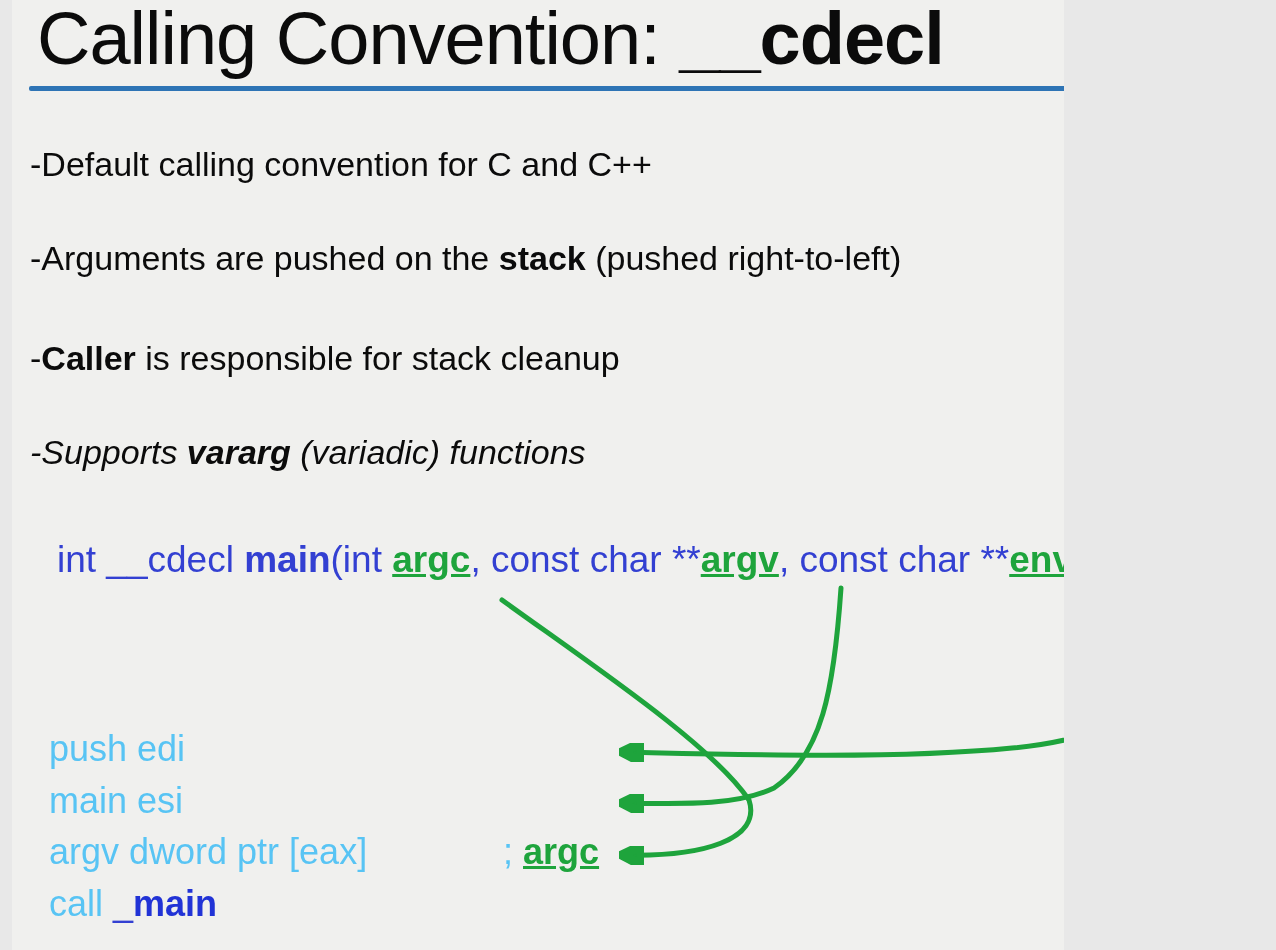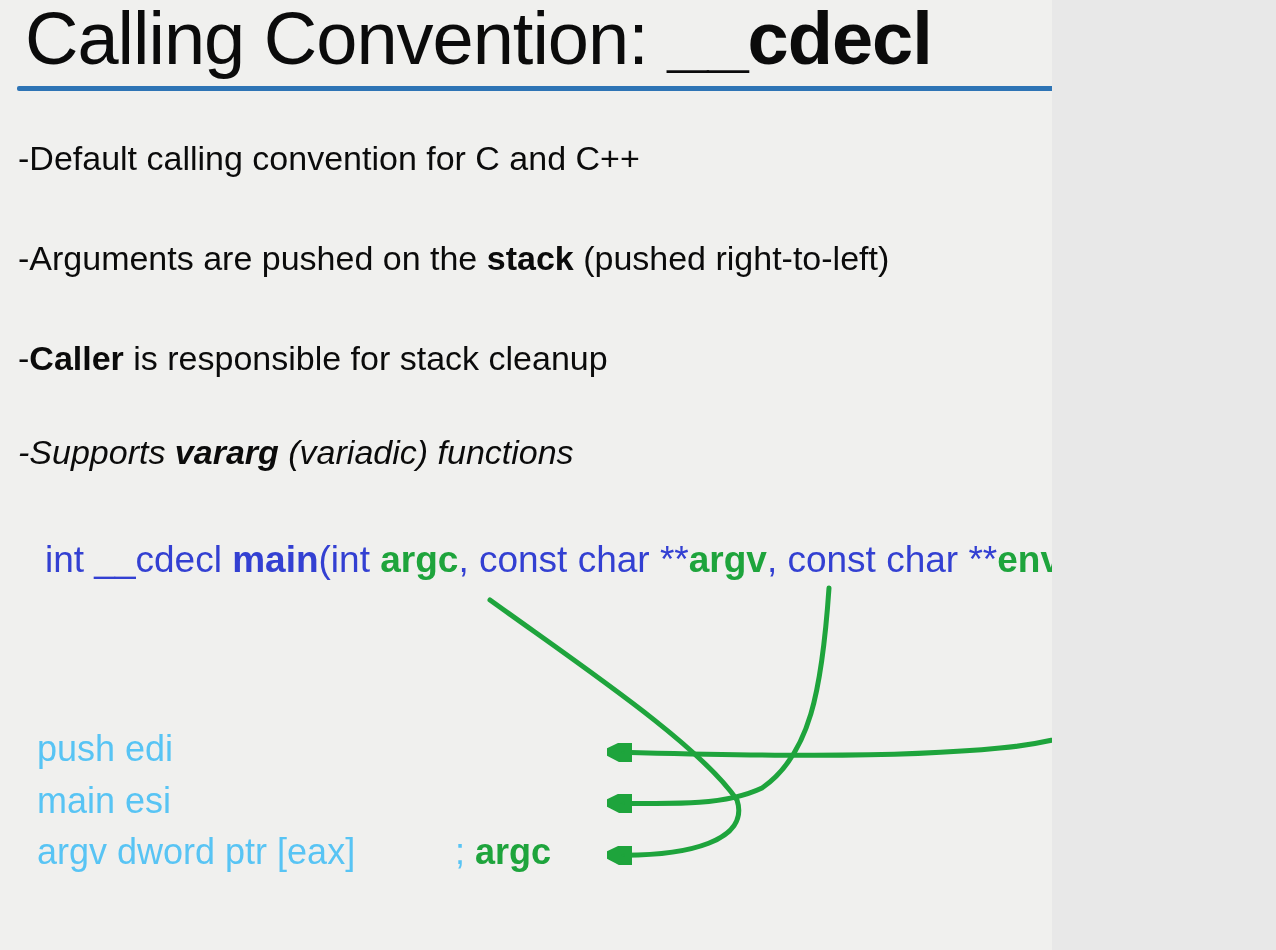--- a/index.html
+++ b/index.html
@@ -5,58 +5,59 @@
   html,body{margin:0;padding:0;}
   body{
     width:1276px;height:950px;
     font-family:"Liberation Sans",sans-serif;
     background:#e8e8e8;
   }
   .slide{
     position:relative;width:1052px;height:950px;overflow:hidden;
     background:var(--background,#f0f0ee);
     color:var(--text,#0b0b0b);
+    margin-left:12px;
   }
   
   .title{
     position:absolute;left:25px;top:0;margin:0;
     font-size:74px;line-height:78px;font-weight:normal;
     letter-spacing:-1px;white-space:pre;
   }
   .title b{font-weight:bold;}
   .rule{
     position:absolute;left:17px;top:86px;width:1171px;height:5px;
     background:var(--rule-blue,#2e74b5);border-radius:2px;
   }
   
   #bullets .bullet{
     position:absolute;left:18px;
     font-size:34px;line-height:40px;white-space:pre;
   }
-  #bullets .bullet:nth-child(1){top:138px;}
+  #bullets .bullet:nth-child(1){top:144px;}
   #bullets .bullet:nth-child(2){top:238px;}
   #bullets .bullet:nth-child(3){top:338px;}
   #bullets .bullet:nth-child(4){top:432px;font-style:italic;}
   
   #signature{
     position:absolute;left:45px;top:538px;
     font-size:37px;line-height:44px;white-space:pre;
   }
   
   #asm{
     position:absolute;left:37px;top:723px;
     font-size:36px;
   }
-  .asm-row{display:flex;height:51.5px;line-height:51.5px;white-space:pre;}
+  .asm-row{display:flex;height:51.5px;line-height:51.5px;white-space:pre;gap:36px;}
   .asm-row .ins{width:418px;flex:0 0 418px;}
   .asm-row .com .sem{margin-right:10px;}
   
   .b{font-weight:bold;}
   .c-blue{color:var(--code-blue,#3340d2);}
-  .c-green{color:var(--green,#1ea43c);}
+  .c-green{color:var(--green,#1ea43c);text-decoration:underline;}
   .c-lightblue{color:var(--light-blue,#58c4f4);}
   .c-callblue{color:var(--call-target-blue,#2133d6);}
   
   #arrows{position:absolute;left:0;top:0;pointer-events:none;}
   #arrows path{fill:none;stroke:var(--green,#1ea43c);stroke-width:5;stroke-linecap:round;}
   #arrows .ah{fill:var(--green,#1ea43c);}
 </style>
 </head>
 <body>
 
@@ -72,20 +73,21 @@
       <div class="bullet"><span>-</span><span class="b">Caller</span><span> is responsible for stack cleanup</span></div>
       <div class="bullet"><span>-Supports </span><span class="b">vararg</span><span> (variadic) functions</span></div>
     </div>
 
   <div id="signature"><span class="c-blue">int __cdecl </span><span class="c-blue b">main</span><span class="c-blue">(int </span><span class="c-green b">argc</span><span class="c-blue">, const char **</span><span class="c-green b">argv</span><span class="c-blue">, const char **</span><span class="c-green b">envp</span><span class="c-blue">)</span></div>
 
   <div id="asm">
       <div class="asm-row"><span class="ins"><span class="c-lightblue">push edi</span></span></div>
       <div class="asm-row"><span class="ins"><span class="c-lightblue">main esi</span></span></div>
       <div class="asm-row"><span class="ins"><span class="c-lightblue">argv dword ptr [eax]</span></span><span class="com"><span class="c-lightblue sem">;</span><span class="c-green b">argc</span></span></div>
+      <div class="asm-row"><span class="ins"><span class="c-lightblue">call </span><span class="c-blue">_</span><span class="c-callblue b">main</span></span></div>
     </div>
 
   <svg id="arrows" width="1276" height="950" viewBox="0 0 1276 950" xmlns="http://www.w3.org/2000/svg">
     <defs>
       <marker id="ah" class="ah" viewBox="0 0 10 10" refX="9" refY="5" markerWidth="5" markerHeight="3.8" orient="auto">
         <path class="ah" d="M0,0 L10,5 L0,10 Z" stroke="none"></path>
       </marker>
     </defs>
     <path d="M1193 585 C 1205 680, 1120 738, 1000 748 C 880 760, 700 754, 612 752" marker-end="url(#ah)"></path>
     <path d="M829 588 C 822 690, 810 755, 762 788 C 724 806, 672 804, 612 803" marker-end="url(#ah)"></path>

